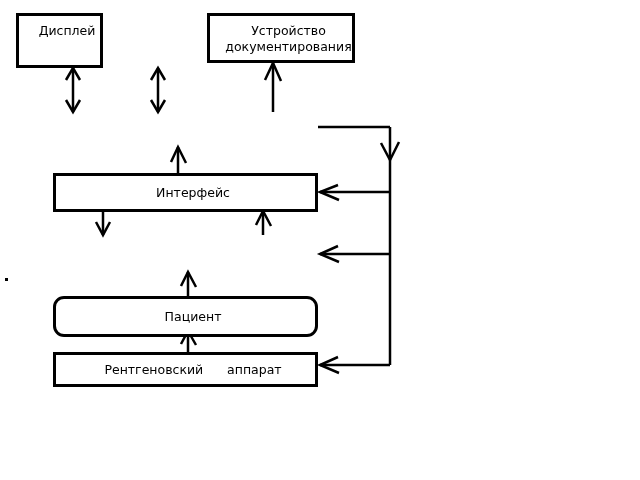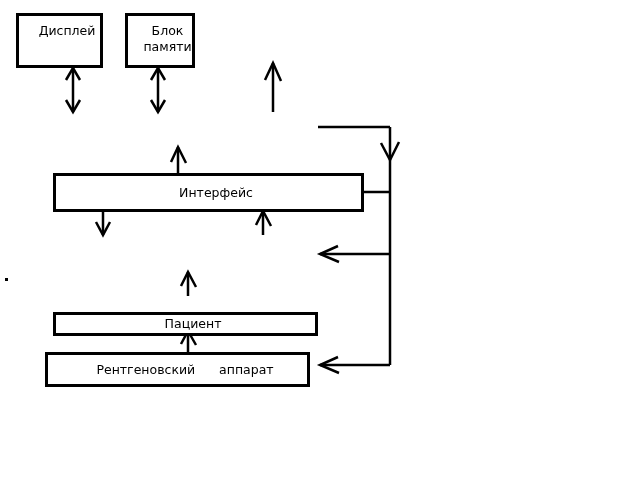--- a/index.html
+++ b/index.html
@@ -119,33 +119,33 @@
       <polyline points="338,357 320,365 339,373" fill="none" stroke="#000" stroke-width="2.5"></polyline>
     </g>
   </svg>
 
   <div class="dot" style="left:5px; top:278px;"></div>
 
   <div class="node top-align" style="left:16px; top:13px; width:87px; height:55px;">
     <span class="label">Дисплей</span>
   </div>
 
-  <div class="node top-align" style="left:125px; top:13px; width:70px; height:55px;">
-    <span class="label">Блок
-памяти</span>
+
+  <div class="node top-align" style="left:207px; top:13px; width:148px; height:50px;">
+    <span class="label">Устройство
+документирования</span>
   </div>
 
 
-
-  <div class="node mid-align" style="left:53px; top:173px; width:311px; height:39px;">
+  <div class="node mid-align" style="left:53px; top:173px; width:265px; height:39px;">
     <span class="label">Интерфейс</span>
   </div>
 
 
-  <div class="node mid-align" style="left:53px; top:312px; width:265px; height:24px;">
+  <div class="node mid-align" style="left:53px; top:296px; width:265px; height:41px;border-radius:11px;">
     <span class="label">Пациент</span>
   </div>
 
-  <div class="node mid-align" style="left:45px; top:352px; width:265px; height:35px;">
+  <div class="node mid-align" style="left:53px; top:352px; width:265px; height:35px;">
     <span class="label">Рентгеновский      аппарат</span>
   </div>
 
 </div>
 
 </body></html>

